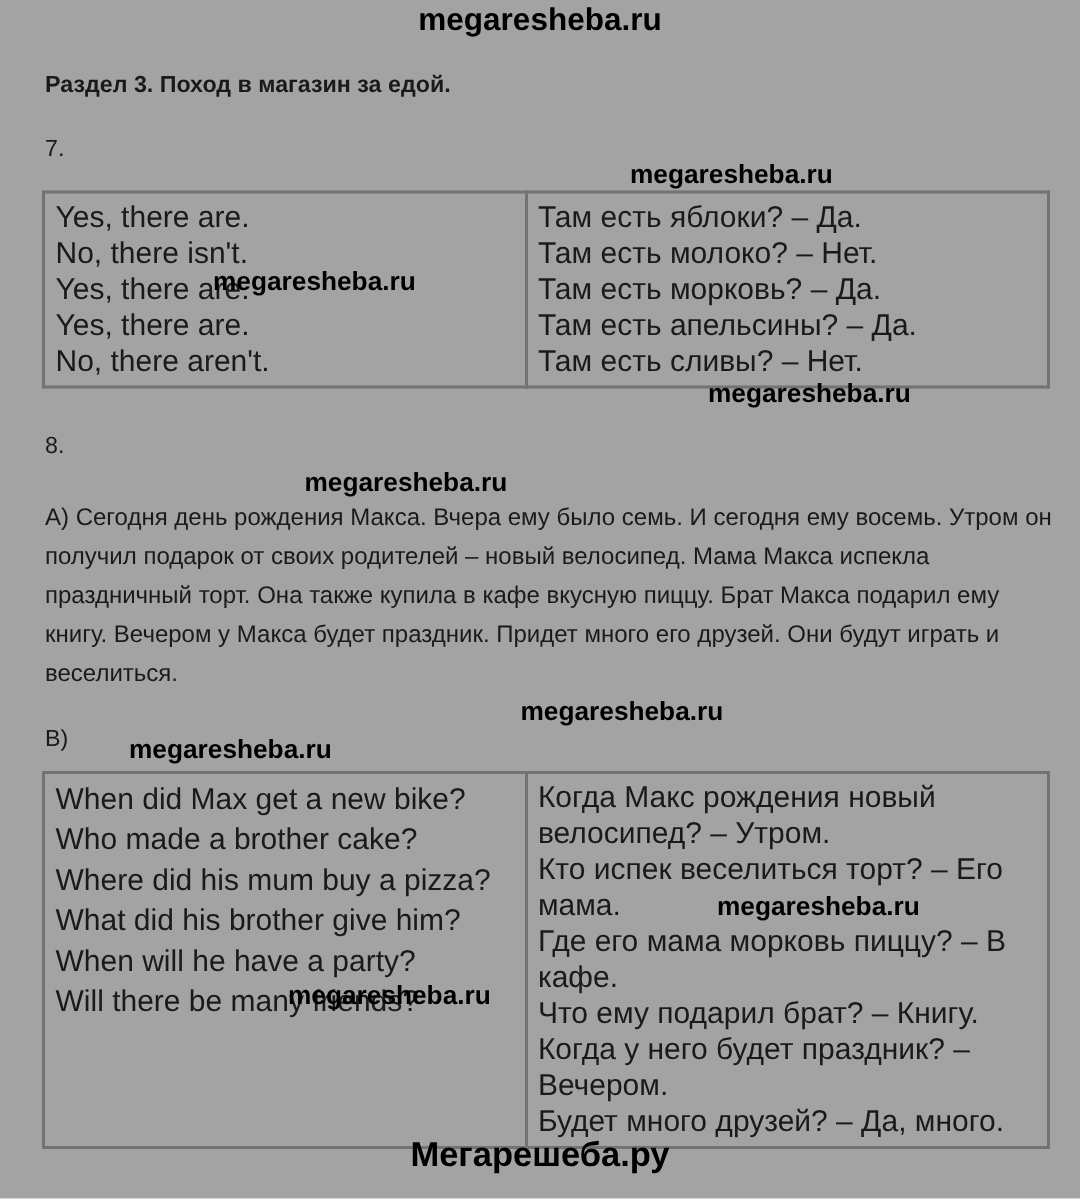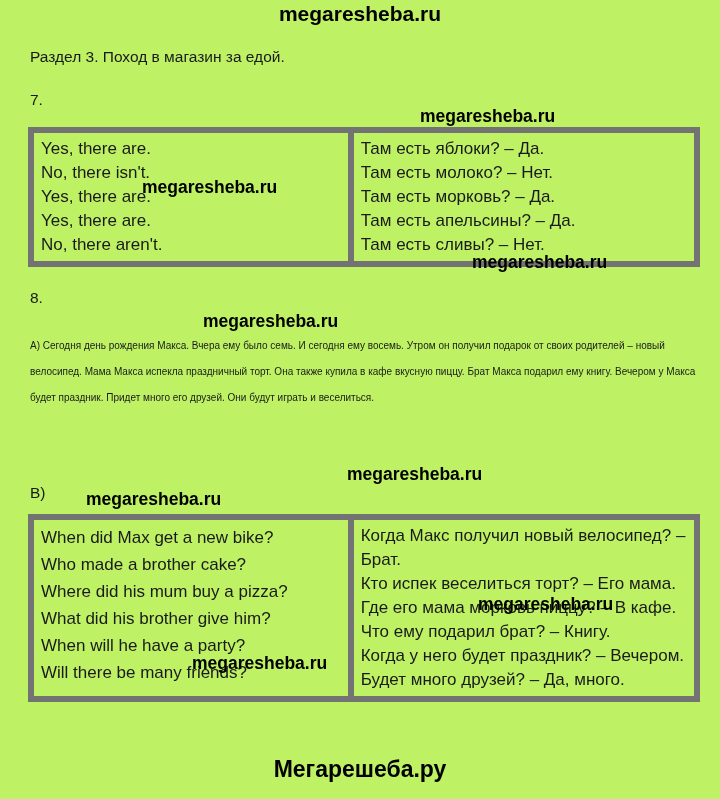--- a/index.html
+++ b/index.html
@@ -6,65 +6,66 @@
   html,body { background:#ffffff; }
   body {
     font-family:"Liberation Sans", sans-serif;
     color:#1a1a1a;
     width:720px;
   }
   .page {
     position:relative;
     width:720px;
     height:799px;
-    background:#bef264;
+    background:#a3a3a3;
     overflow:hidden;
   }
   .site-header {
     position:absolute;
     top:2px; left:0; right:0;
     text-align:center;
     font-weight:bold;
     font-size:21px;
     color:#000;
   }
   .section-title {
     position:absolute;
     top:48px; left:30px;
     font-size:15.5px;
+    font-weight:bold;
   }
   .ex-number { position:absolute; left:30px; font-size:15.5px; }
   .ex7-number { top:91px; }
   .ex8-number { top:289px; }
 
   table.answers-table {
     position:absolute;
     left:28px;
     width:672px;
     border-collapse:collapse;
     table-layout:fixed;
   }
   .table-ex7 { top:127px; }
   .table-ex8 { top:514px; }
   table.answers-table td {
-    border:6px solid #737373;
+    border:2px solid #737373;
     vertical-align:top;
     padding:4px 7px;
-    font-size:17px;
+    font-size:20px;
   }
   table.answers-table td.col-left { width:48%; }
   .table-ex7 td .line { line-height:24px; white-space:nowrap; overflow:visible; }
   .table-ex8 td.col-left .line { line-height:27px; white-space:nowrap; }
   .table-ex8 td.col-right .line { line-height:24px; }
 
   .paragraph {
     position:absolute;
     top:333px; left:30px;
     width:672px;
-    font-size:10px;
+    font-size:16px;
     line-height:26px;
     text-align:left;
   }
   .part-b-label {
     position:absolute;
     top:484px; left:30px;
     font-size:15.5px;
   }
   .watermark {
     position:absolute;
@@ -135,21 +136,21 @@
       <tr>
         <td class="col-left">
           <div class="line">When did Max get a new bike?</div>
           <div class="line">Who made a brother cake?</div>
           <div class="line">Where did his mum buy a pizza?</div>
           <div class="line">What did his brother give him?</div>
           <div class="line">When will he have a party?</div>
           <div class="line">Will there be many friends?</div>
         </td>
         <td class="col-right">
-          <div class="line">Когда Макс получил новый велосипед? – Брат.</div>
+          <div class="line">Когда Макс рождения новый велосипед? – Утром.</div>
           <div class="line">Кто испек веселиться торт? – Его мама.</div>
           <div class="line">Где его мама морковь пиццу? – В кафе.</div>
           <div class="line">Что ему подарил брат? – Книгу.</div>
           <div class="line">Когда у него будет праздник? – Вечером.</div>
           <div class="line">Будет много друзей? – Да, много.</div>
         </td>
       </tr>
     </tbody>
   </table>
 

